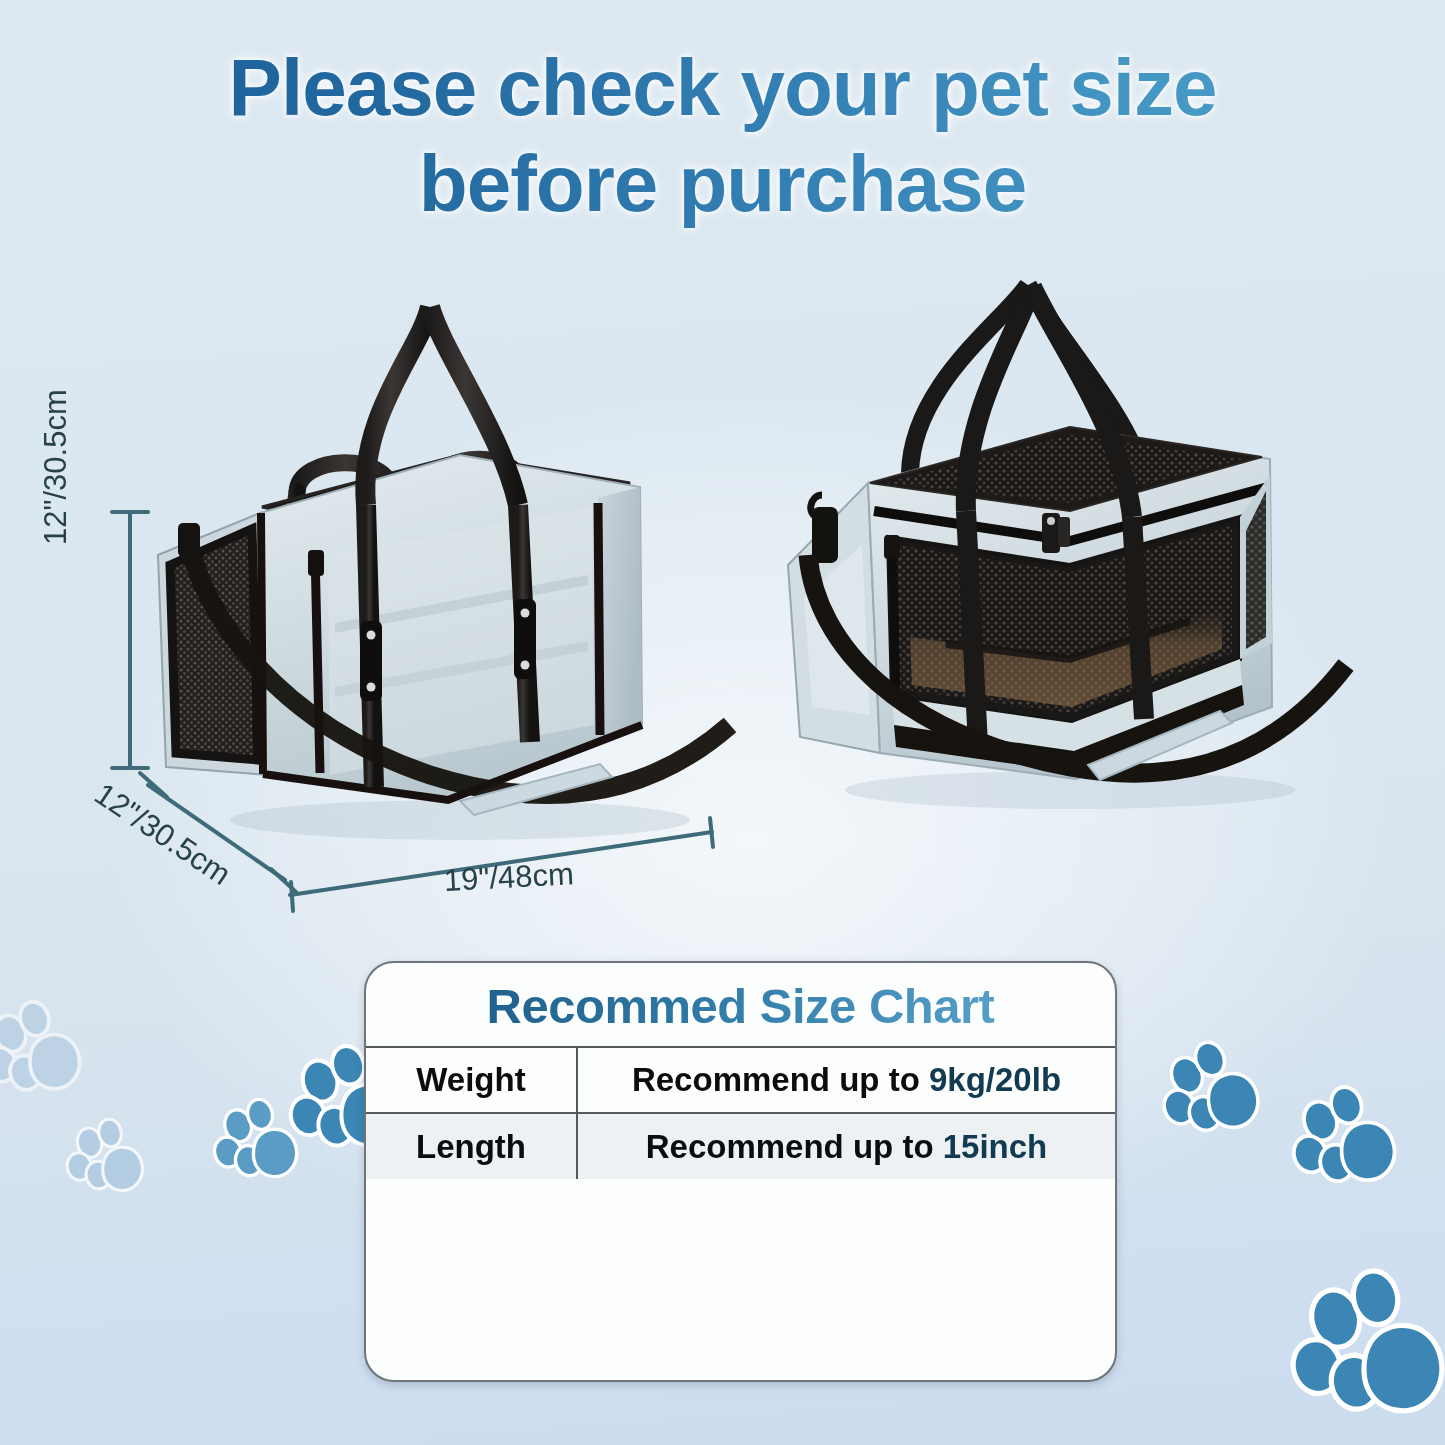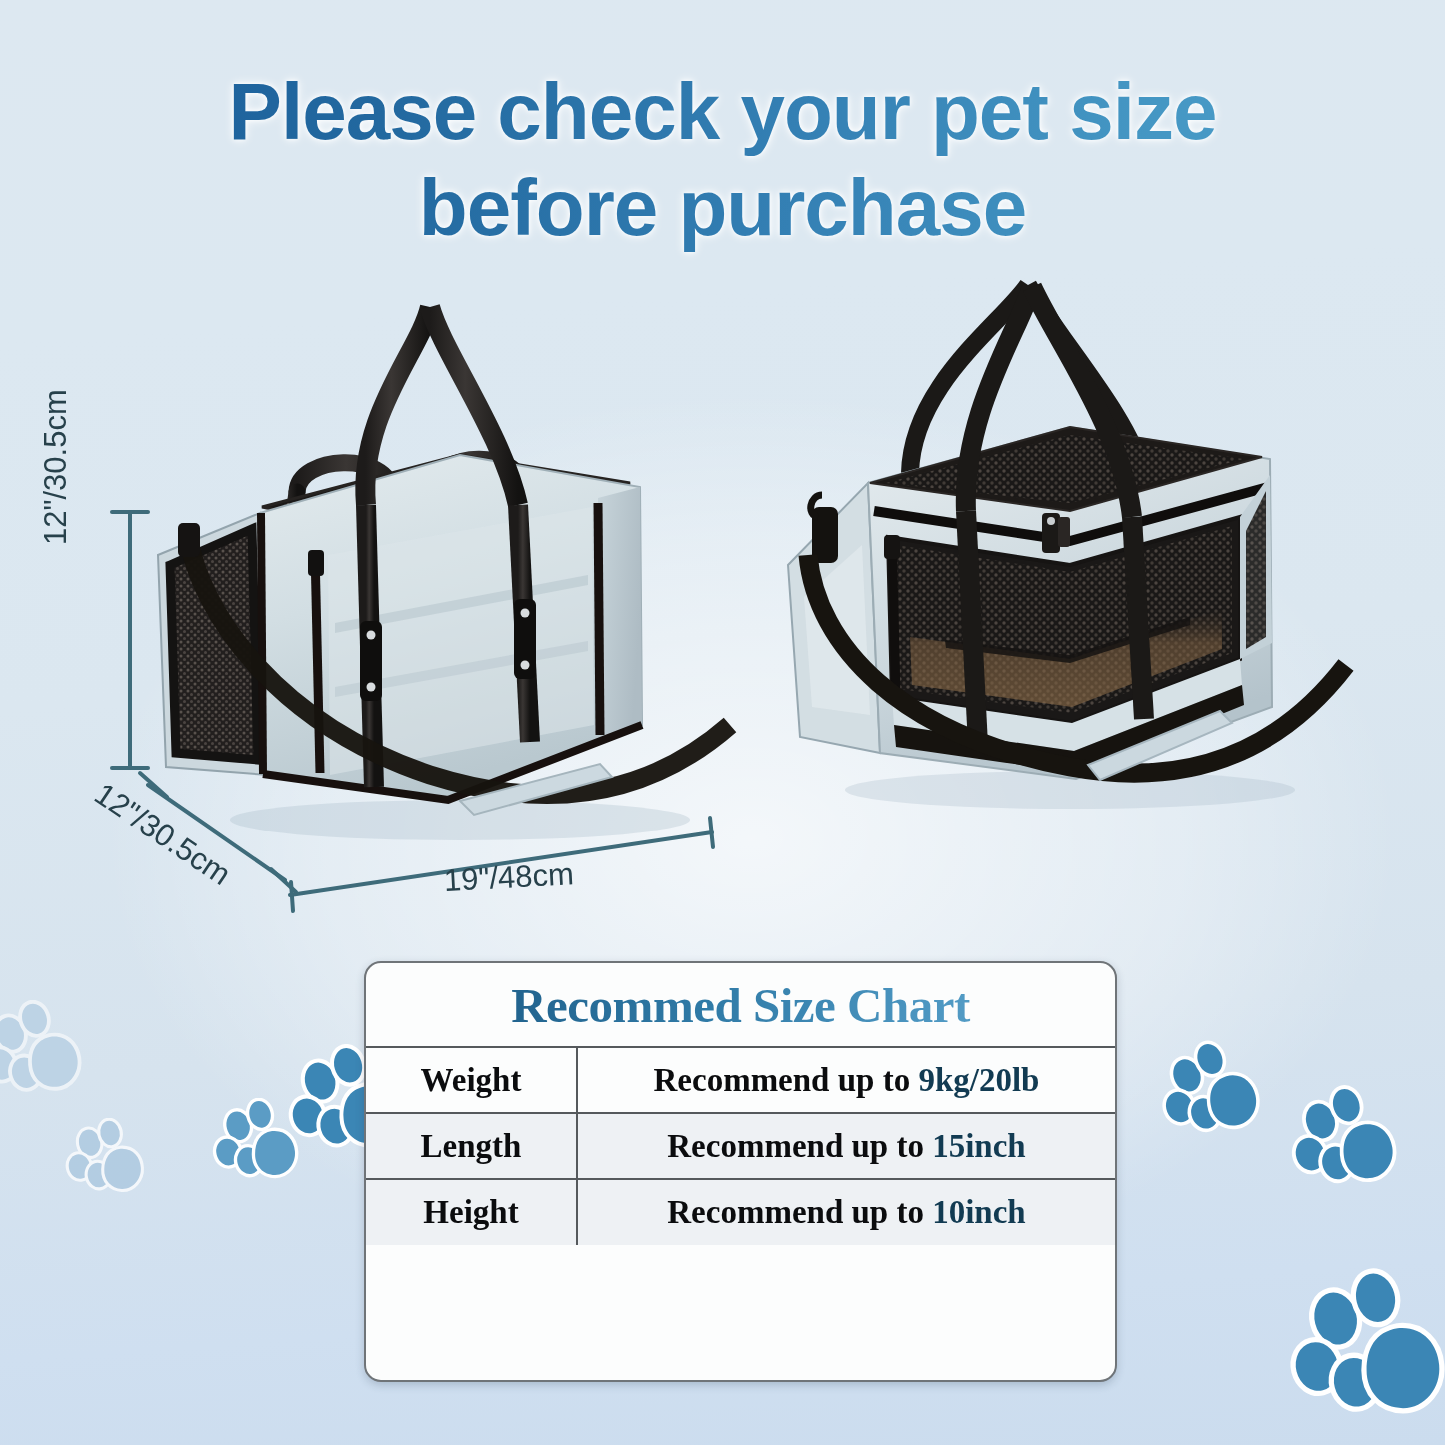--- a/index.html
+++ b/index.html
@@ -19,21 +19,21 @@
     background:
       radial-gradient(ellipse 900px 620px at 52% 58%, rgba(255,255,255,0.70) 0%, rgba(255,255,255,0.30) 48%, rgba(255,255,255,0) 72%),
       linear-gradient(176deg, #dde8f1 0%, #dce8f1 22%, #dbe7f0 46%, #d6e3ee 70%, #cfdff0 88%, #cbdcee 100%);
     overflow: hidden;
   }
 
   
   #headline {
     position: absolute;
     left: 0;
-    top: 64px;
+    top: 40px;
     width: 1445px;
     text-align: center;
     font-weight: bold;
     font-size: 80px;
     line-height: 96px;
     letter-spacing: -1px;
     background: linear-gradient(95deg, #1a5e9c 0%, #22689f 26%, #3480b4 55%, #4496c3 78%, #52a2cd 100%);
     -webkit-background-clip: text;
     background-clip: text;
     color: transparent;
@@ -76,25 +76,24 @@
 
   
   #size-card {
     position: absolute;
     left: 364px;
     top: 961px;
     width: 753px;
     height: 421px;
     background: #fcfdfd;
     border: 2px solid #6f7478;
-    border-radius: 17px;
+    border-radius: 30px;
     box-shadow: 0 3px 9px rgba(40,60,80,0.22);
     overflow: hidden;
     box-sizing: border-box;
-    font-family: Liberation Serif, serif;
   }
   #chart-title {
     height: 83px;
     line-height: 86px;
     text-align: center;
     font-size: 49px;
     font-weight: bold;
     letter-spacing: -0.5px;
     background: linear-gradient(92deg, #1b5c8f 0%, #22648f 20%, #2f7aa6 45%, #4b95c0 74%, #68aed3 100%);
     -webkit-background-clip: text;
@@ -401,21 +400,17 @@
     <table id="size-table">
       <tbody>
         <tr>
           <td class="label-cell">Weight</td>
           <td class="value-cell"><span class="lead">Recommend up to </span><span class="unit">9kg/20lb</span></td>
         </tr>
         <tr class="alt">
           <td class="label-cell">Length</td>
           <td class="value-cell"><span class="lead">Recommend up to </span><span class="unit">15inch</span></td>
         </tr>
-        <tr class="alt">
-          <td class="label-cell">Height</td>
-          <td class="value-cell"><span class="lead">Recommend up to </span><span class="unit">10inch</span></td>
-        </tr>
       </tbody>
     </table>
   </div>
 
 </div>
 
 </body></html>

